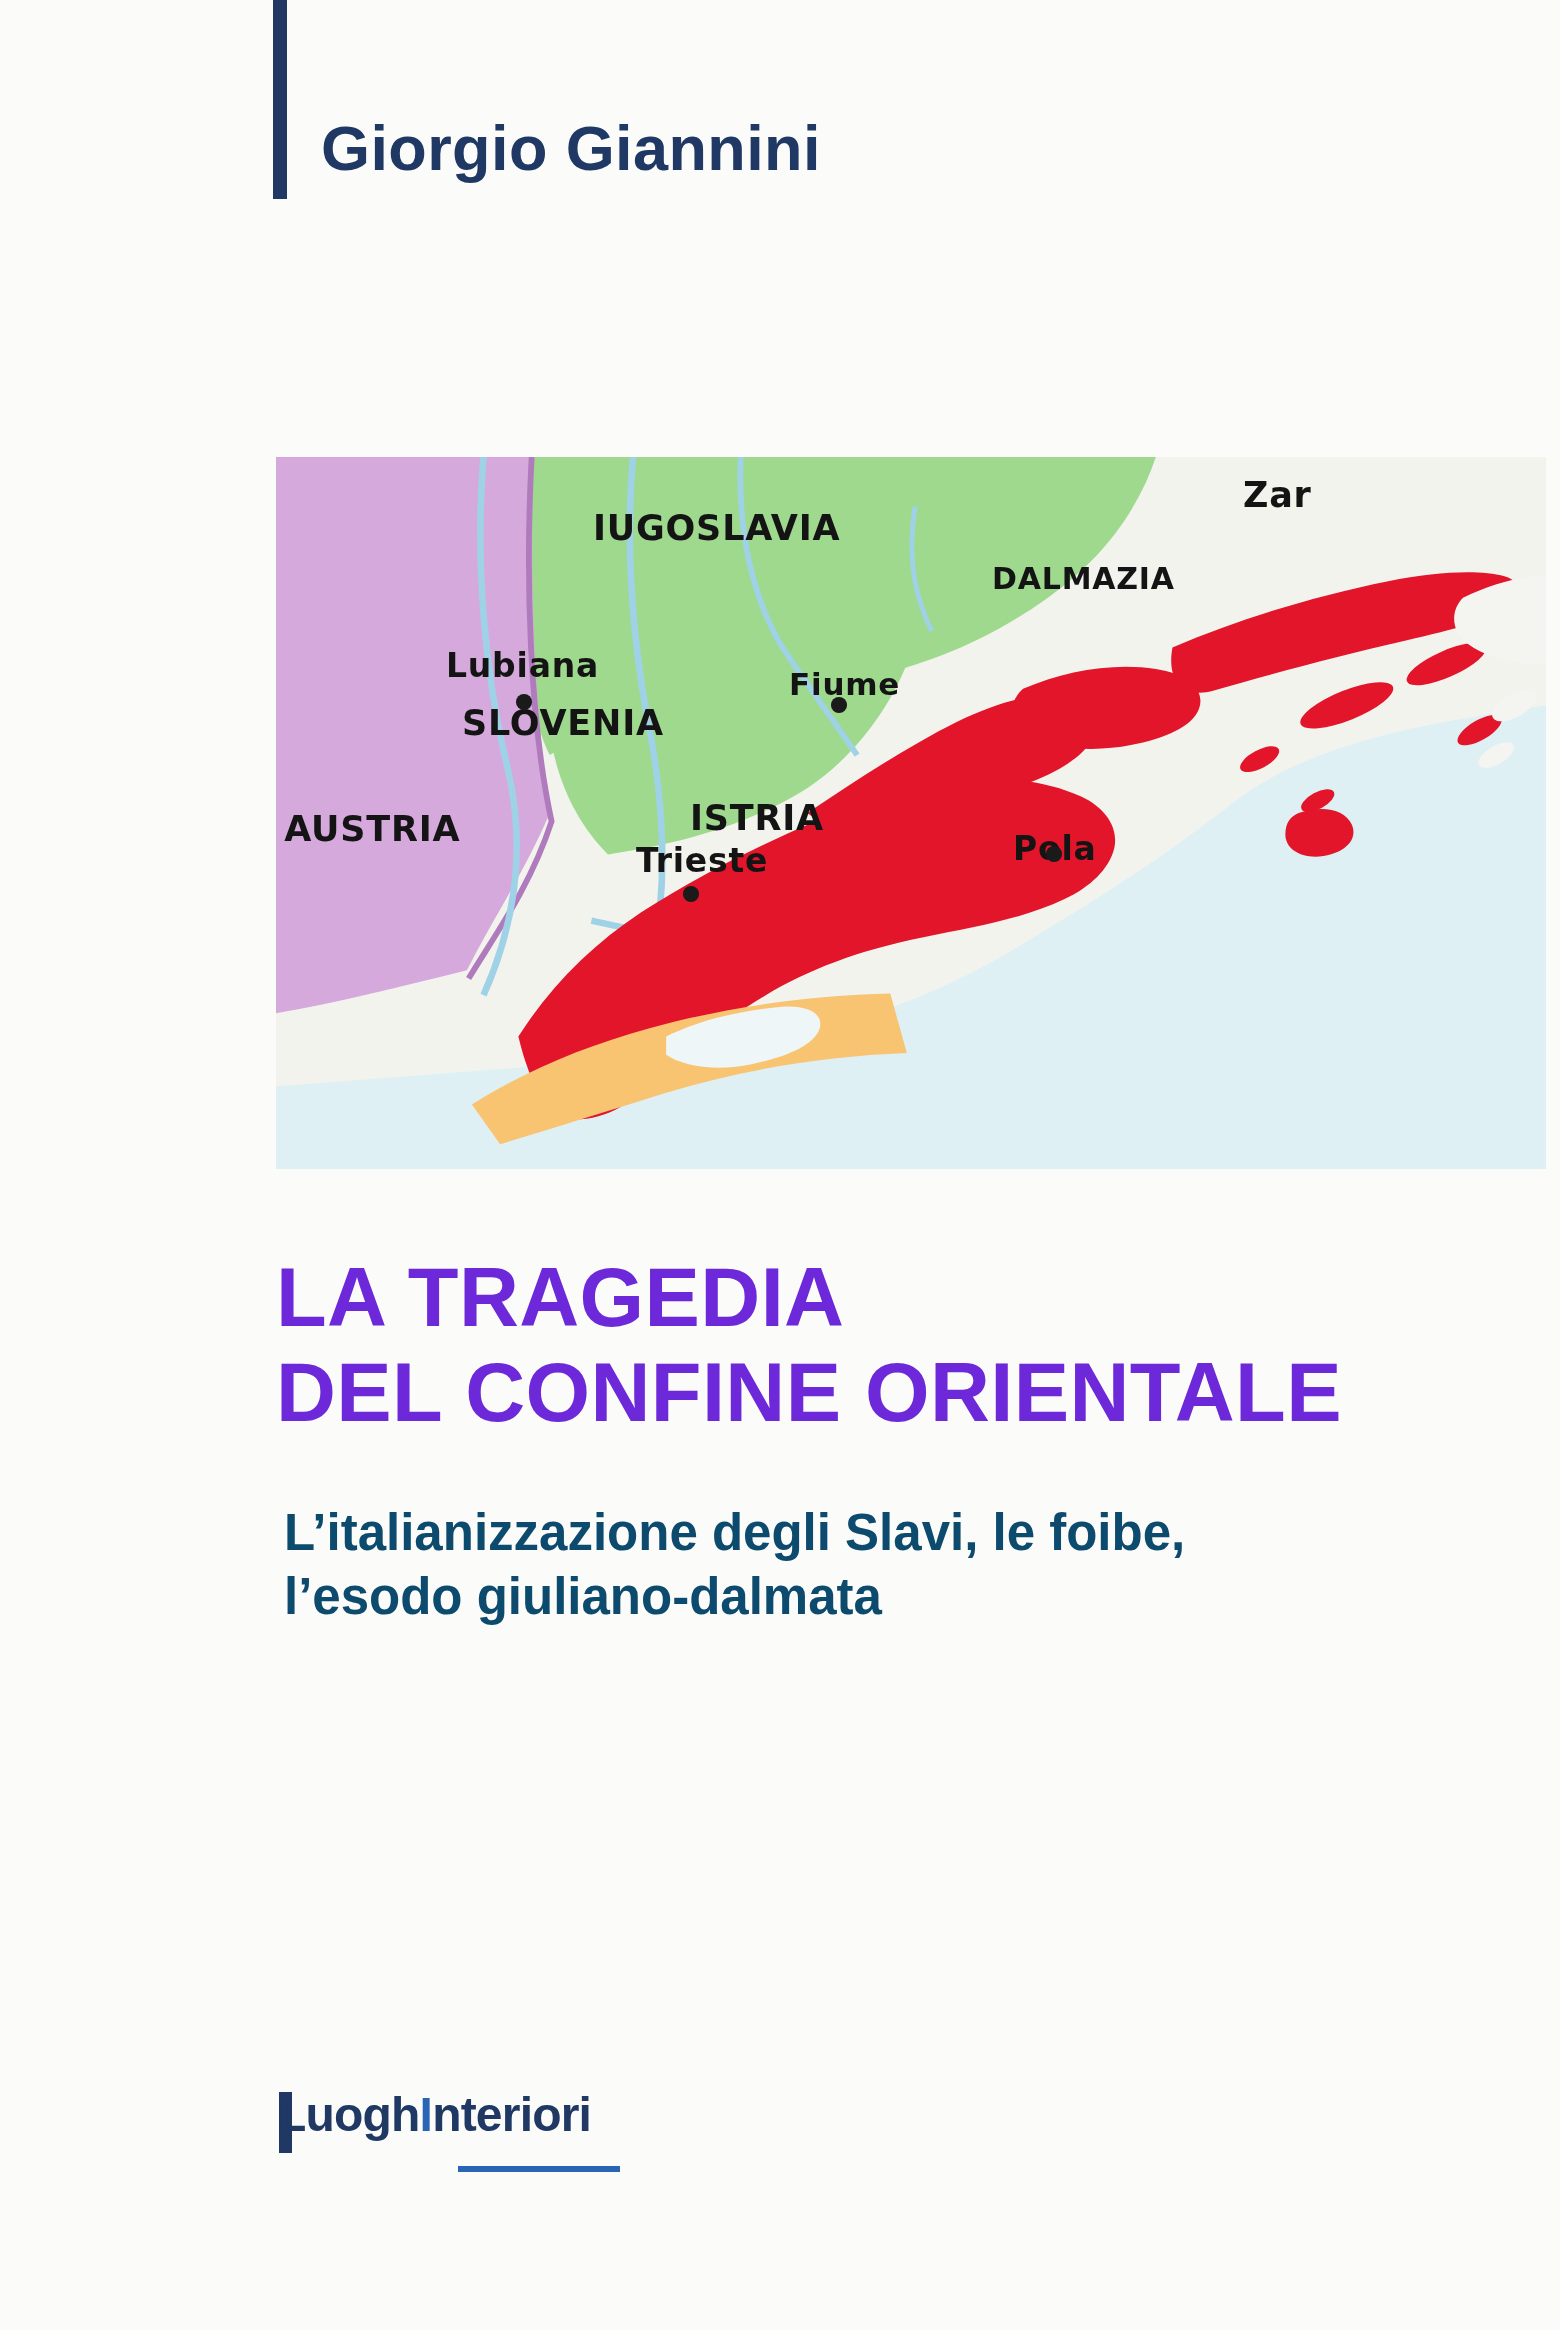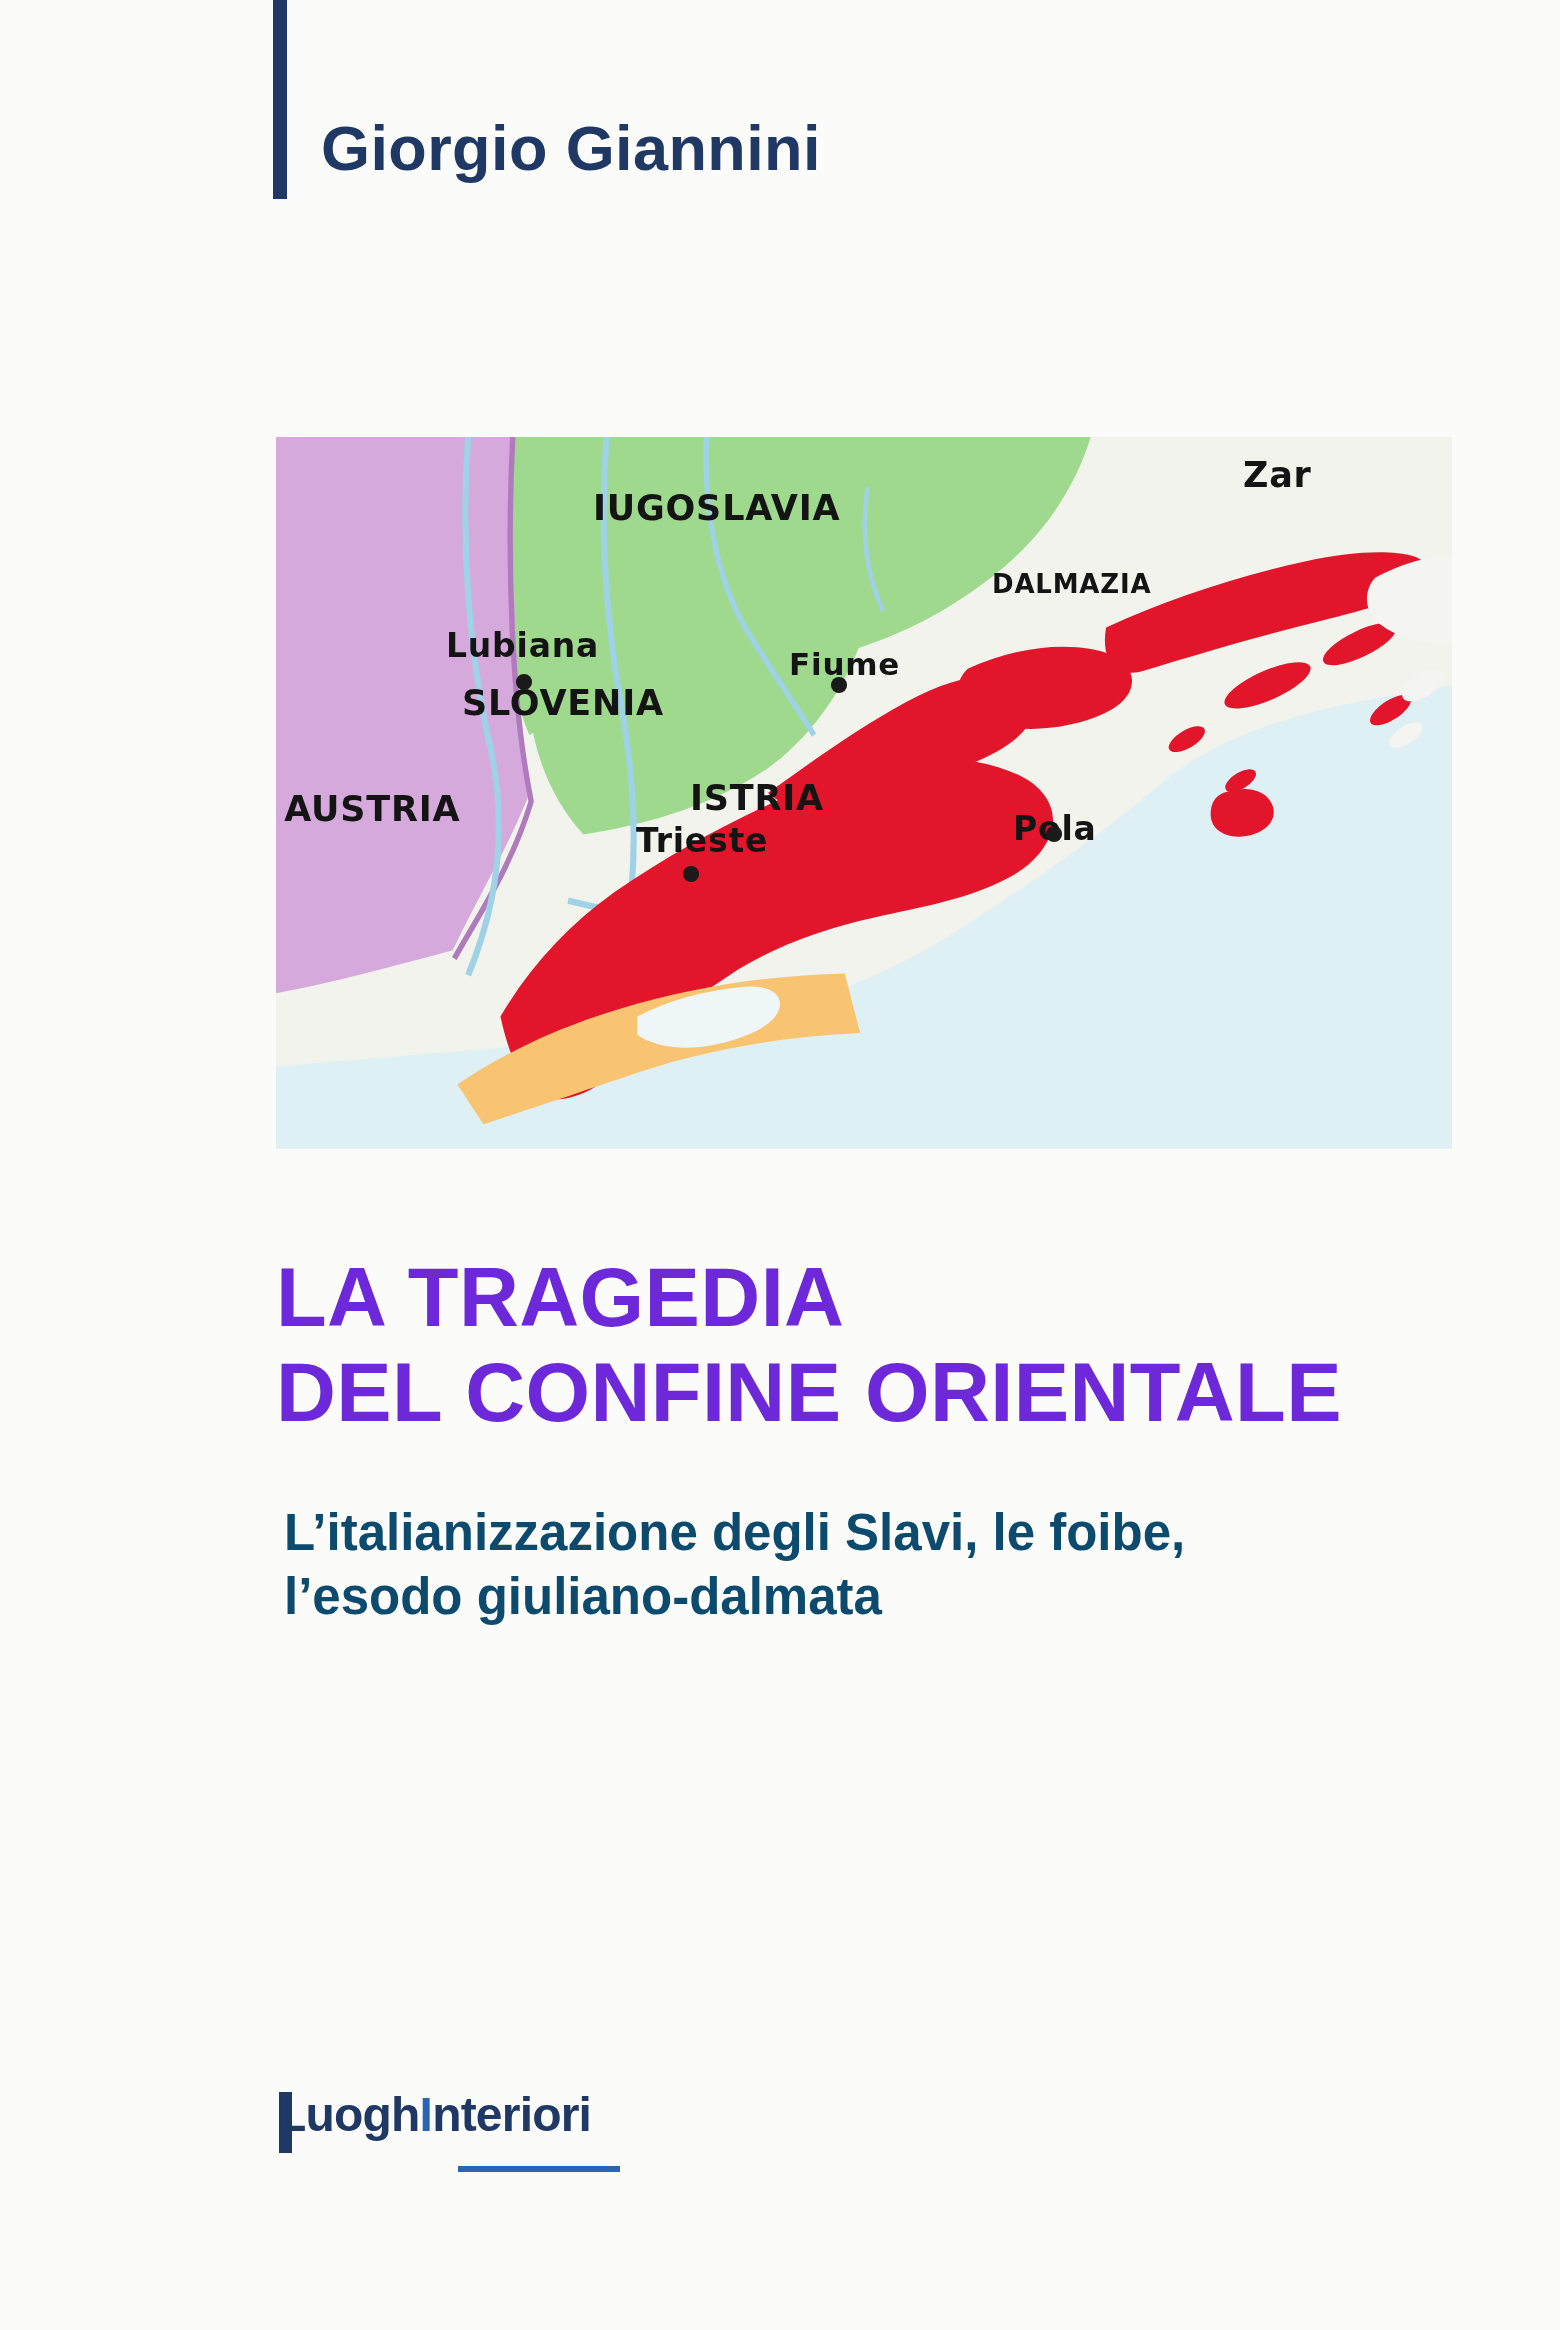--- a/index.html
+++ b/index.html
@@ -36,22 +36,22 @@
     font-weight: 600;
     letter-spacing: 0.4px;
     color: #1f3864;
     white-space: nowrap;
   }
 
   
   .map {
     position: absolute;
     left: 276px;
-    top: 437px;
-    width: 1176px;
+    top: 457px;
+    width: 1270px;
     height: 712px;
     overflow: hidden;
     background: #ef4444;
   }
   .map svg { display:block; width:100%; height:100%; }
   .map-label {
     position: absolute;
     font-family: "DejaVu Sans", sans-serif;
     font-weight: bold;
     color: #141414;
@@ -194,21 +194,21 @@
 
       <path d="M470,700 C510,680 560,668 610,664 C640,662 660,672 655,690
                C648,712 610,726 570,734 C530,742 490,736 470,722 Z" fill="#eef6f7"></path>
 
       <path d="M1430,170 C1470,150 1510,142 1530,144 L1530,250 C1500,252 1460,244 1436,226 C1416,212 1414,186 1430,170 Z" fill="#f4f4f0"></path>
       <ellipse cx="1492" cy="300" rx="30" ry="14" fill="#f4f4f0" transform="rotate(-30 1492 300)"></ellipse>
       <ellipse cx="1470" cy="360" rx="24" ry="11" fill="#f4f4f0" transform="rotate(-30 1470 360)"></ellipse>
     </svg>
 
     <div class="map-label" style="left:317px; top:51px; font-size:35px;">IUGOSLAVIA</div>
-    <div class="map-label" style="left:716px; top:104px; font-size:26px;margin-top:28px;">DALMAZIA</div>
+    <div class="map-label" style="left:716px; top:104px; font-size:30px;">DALMAZIA</div>
     <div class="map-label" style="left:967px; top:18px; font-size:35px;">Zar</div>
     <div class="map-label" style="left:170px; top:189px; font-size:33px; font-weight:bold;">Lubiana</div>
     <div class="map-label" style="left:513px; top:189px; font-size:31px;margin-top:20px;">Fiume</div>
     <div class="map-label" style="left:142px; top:246px; font-size:35px;margin-left:44px;">SLOVENIA</div>
     <div class="map-label" style="left:8.3px; top:352px; font-size:35px;">AUSTRIA</div>
     <div class="map-label" style="left:414px; top:341px; font-size:35px;">ISTRIA</div>
     <div class="map-label" style="left:737px; top:342px; font-size:33px;margin-top:30px;">Pola</div>
     <div class="map-label" style="left:360px; top:384px; font-size:33px;">Trieste</div>
 
     <div class="map-dot" style="left:240px; top:237px;"></div>

